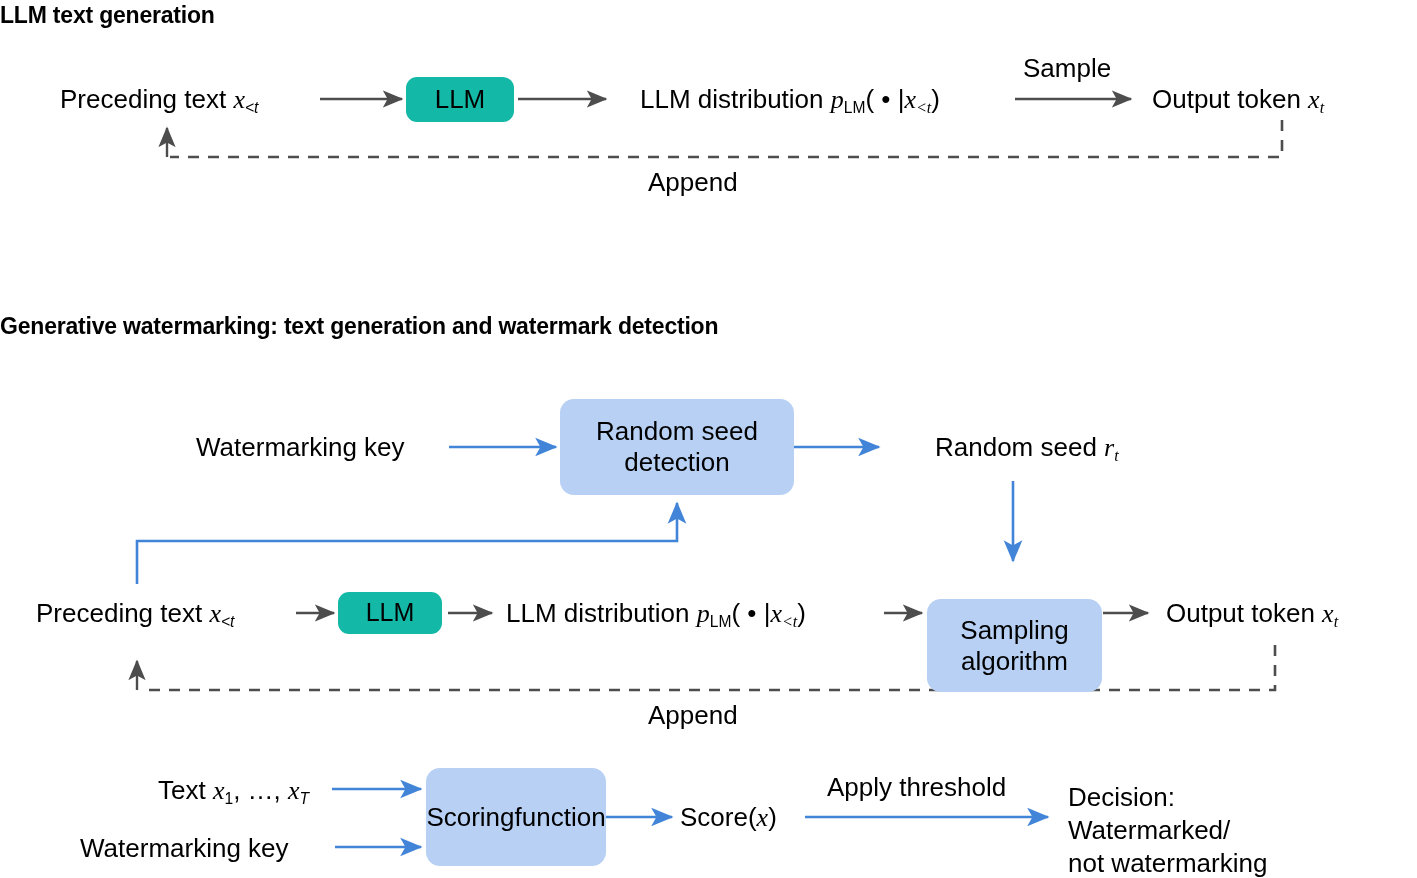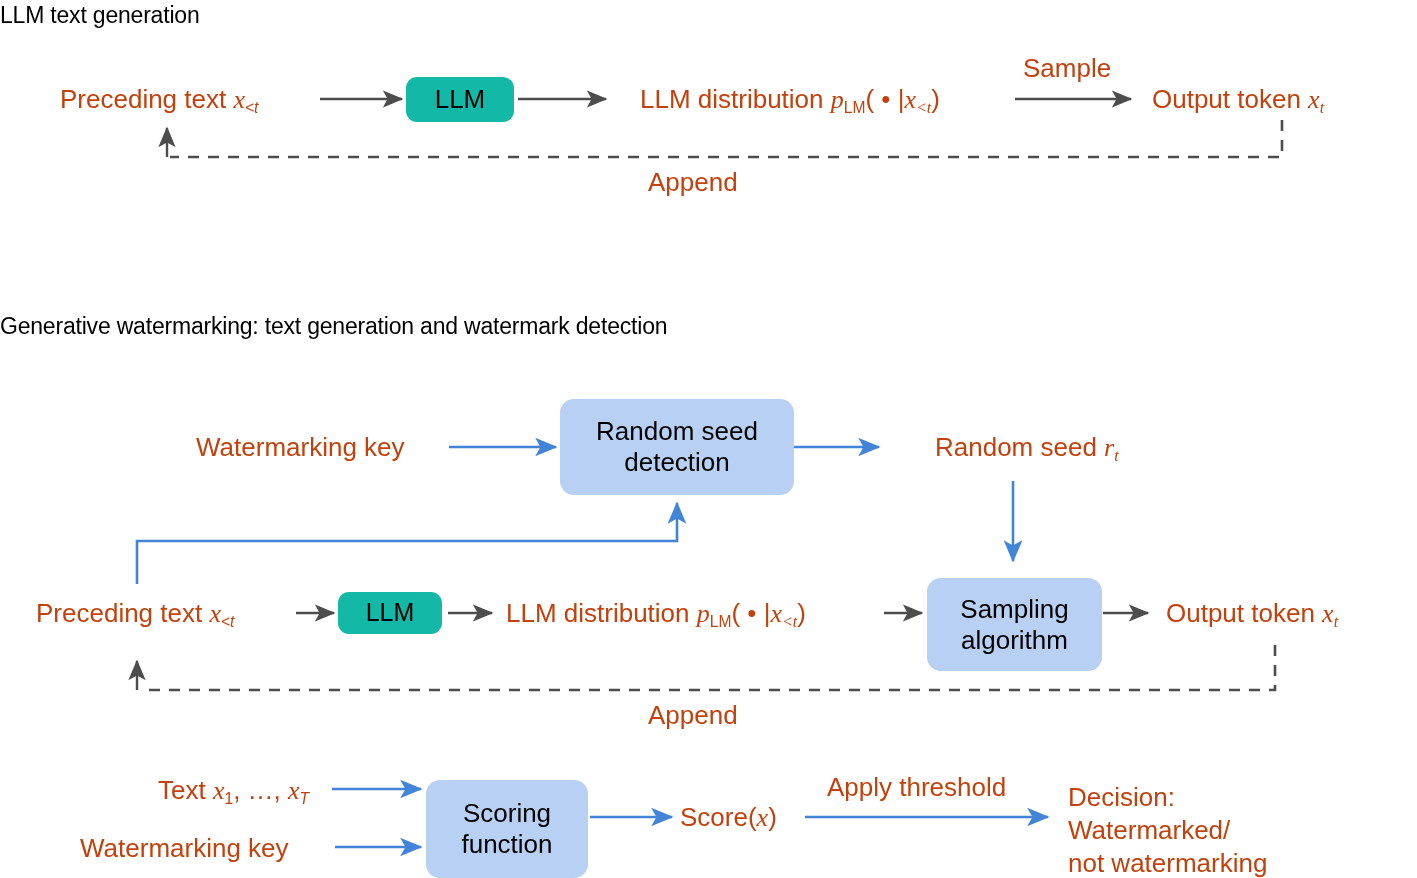--- a/index.html
+++ b/index.html
@@ -20,21 +20,21 @@
   }
   #svg-layer {
     position: absolute;
     left: 0;
     top: 0;
     width: 1417px;
     height: 878px;
   }
   .section-title {
     position: absolute;
-    font-weight: normal;
+    font-weight: bold;
     font-size: 23px;
     letter-spacing: -0.2px;
     white-space: nowrap;
     color: #000;
   }
   .node-box {
     position: absolute;
     display: flex;
     align-items: center;
     justify-content: center;
@@ -44,21 +44,21 @@
     line-height: 1.18;
     color: #000;
     box-sizing: border-box;
   }
   .node-box.yellow { background: #14b8a6; }
   .node-box.blue   { background: #B7D0F4; border-radius: 14px; }
   .lbl {
     position: absolute;
     font-size: 26px;
     white-space: nowrap;
-    color: #c2410c;
+    color: #000000;
     line-height: 1.22;
   }
   .lbl.multi { white-space: normal; margin-top: 9px; }
   .mathvar {
     font-style: italic;
     font-family: "Liberation Serif", serif;
   }
   .up-sub {
     font-size: 0.62em;
     vertical-align: baseline;
@@ -193,38 +193,38 @@
   </div>
 
   <div class="node-box yellow" style="left:338px; top:592px; width:104px; height:42px; font-size:25px;">
     <span>LLM</span>
   </div>
 
   <div class="lbl" style="left:506px; top:598px;">
     <span>LLM distribution <span class="mathvar">p</span></span><span class="roman-sub">LM</span><span>( • |<span class="mathvar">x</span></span><span class="up-sub">&lt;t</span><span>)</span>
   </div>
 
-  <div class="node-box blue" style="left:927px; top:578px; width:175px; height:93px; flex-direction:column;">
+  <div class="node-box blue" style="left:927px; top:599px; width:175px; height:93px; flex-direction:column;">
     <span>Sampling</span>
     <span>algorithm</span>
   </div>
 
   <div class="lbl" style="left:1166px; top:598px;">
     <span>Output token <span class="mathvar">x</span></span><span class="up-sub">t</span>
   </div>
 
   <div class="lbl" style="left:648px; top:700px;">Append</div>
 
   <div class="lbl" style="left:158px; top:775px;">
     <span>Text <span class="mathvar">x</span></span><span class="roman-sub">1</span><span>, …, <span class="mathvar">x</span></span><span class="roman-sub" style="font-style:italic;">T</span>
   </div>
 
   <div class="lbl" style="left:80px; top:833px;">Watermarking key</div>
 
-  <div class="node-box blue" style="left:426px; top:768px; width:162px; height:98px; flex-direction:column;margin-top:12px;">
+  <div class="node-box blue" style="left:426px; top:768px; width:180px; height:98px; ">
     <span>Scoring</span>
     <span>function</span>
   </div>
 
   <div class="lbl" style="left:680px; top:802px;">Score(<span class="mathvar">x</span>)</div>
 
   <div class="lbl" style="left:827px; top:772px;">Apply threshold</div>
 
   <div class="lbl multi" style="left:1068px; top:772px; width:300px; line-height:1.27;">
     <div>Decision:</div>

